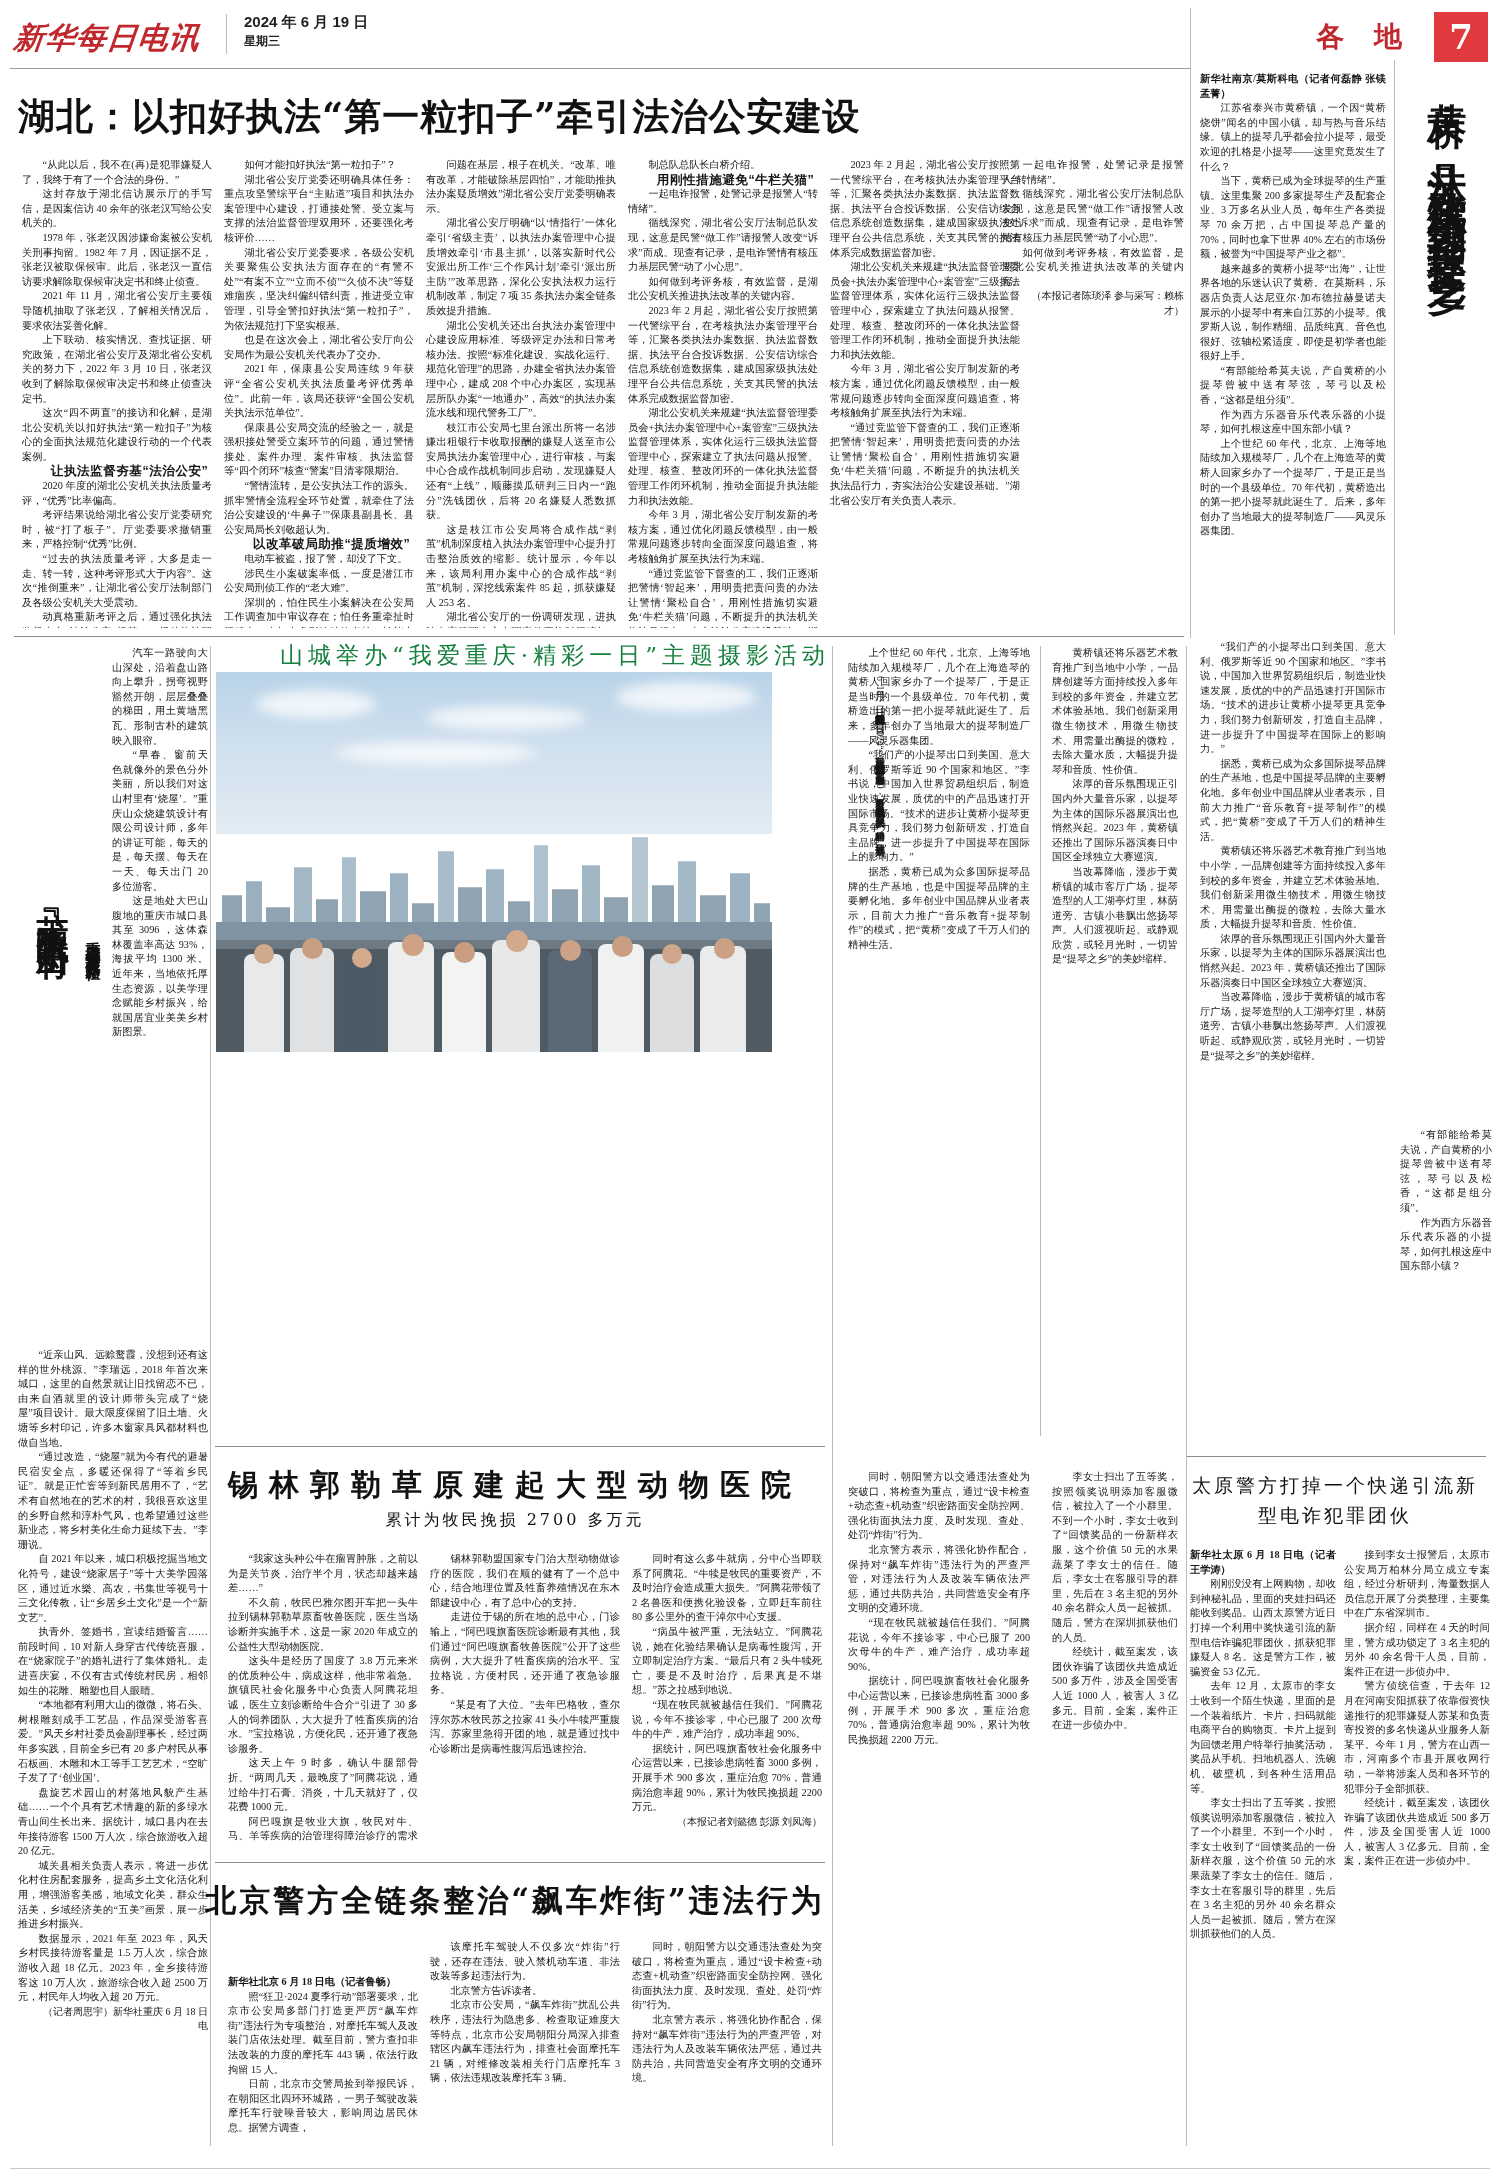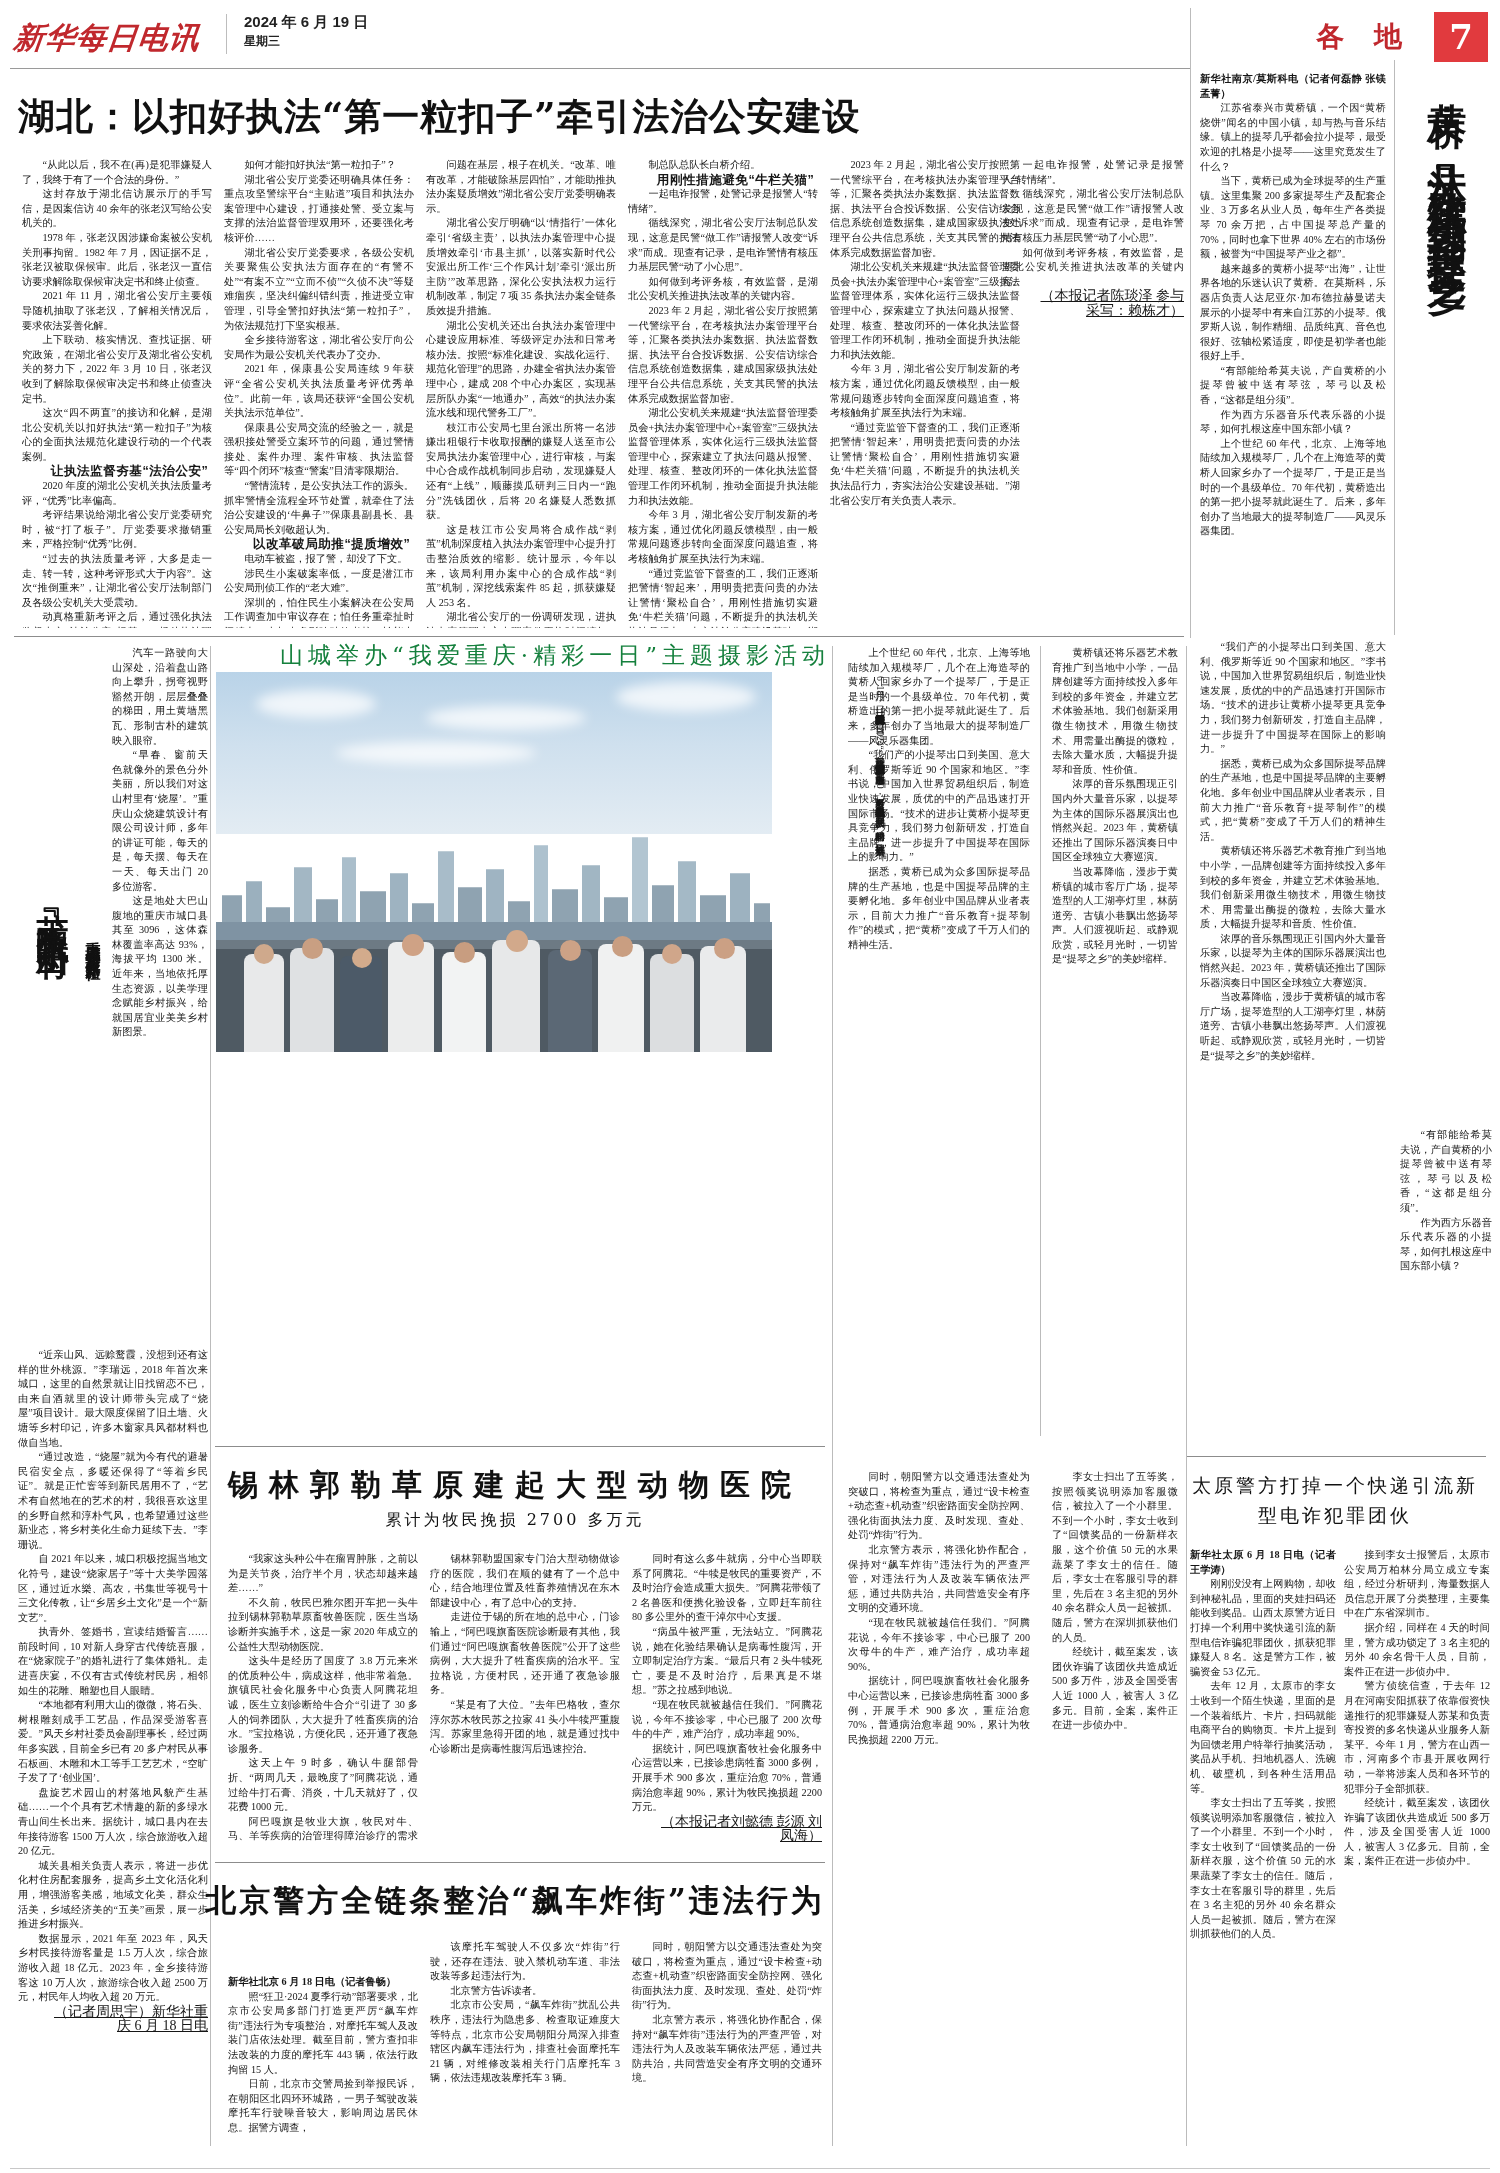--- a/index.html
+++ b/index.html
@@ -21,21 +21,21 @@
   .hr{position:absolute;background:#8c8c8c;height:1px;}
   .vr{position:absolute;background:#bbbbbb;width:1px;}
 
   
   .col{position:absolute;box-sizing:border-box;font-size:10.2px;line-height:14.6px;text-align:justify;color:#161616;
        font-family:"Liberation Serif","DejaVu Serif",serif;overflow:hidden;}
   .col p{margin:0 0 0 0;text-indent:2em;}
   .col p.noind{text-indent:0;}
   .sub{font-weight:bold;font-size:12.6px;text-align:center;text-indent:0;margin:7px 0 5px 0;font-family:"Liberation Sans",sans-serif;letter-spacing:.5px;}
   .byline{font-weight:bold;}
-  .sig{text-align:right;text-indent:0;font-size:14px;text-decoration:underline;}
+  .sig{text-align:right;text-indent:0;font-size:10px;}
 
   
   .hl-main{position:absolute;left:18px;top:92px;width:840px;text-align:center;
       font-family:"DejaVu Serif",serif;font-weight:bold;font-size:37px;letter-spacing:1px;color:#111;white-space:nowrap;}
   .hl-photo{position:absolute;left:215px;top:640px;width:680px;text-align:center;
       font-family:"DejaVu Serif",serif;font-size:23px;letter-spacing:5px;color:#15803d;white-space:nowrap;}
   .hl-vet{position:absolute;left:215px;top:1465px;width:600px;text-align:center;
       font-family:"DejaVu Serif",serif;font-weight:bold;font-size:30px;letter-spacing:11px;color:#111;white-space:nowrap;}
   .hl-vet-sub{position:absolute;left:215px;top:1510px;width:600px;text-align:center;
       font-family:"DejaVu Serif",serif;font-size:16px;letter-spacing:3px;color:#111;}
@@ -104,21 +104,21 @@
     <p>考评结果说给湖北省公安厅党委研究时，被“打了板子”。厅党委要求撤销重来，严格控制“优秀”比例。</p>
     <p>“过去的执法质量考评，大多是走一走、转一转，这种考评形式大于内容”。这次“推倒重来”，让湖北省公安厅法制部门及各级公安机关大受震动。</p>
     <p>动真格重新考评之后，通过强化执法监督夯实“法治公安”根基，一场从执法理念到执法行为的全面改革拉开帷幕。</p>
 
   </div>
 
   <div class="col" style="left:224px;top:158px;width:190px;height:470px;">
     <p>如何才能扣好执法“第一粒扣子”？</p>
     <p>湖北省公安厅党委还明确具体任务：重点攻坚警综平台“主贴道”项目和执法办案管理中心建设，打通接处警、受立案与支撑的法治监督管理双用环，还要强化考核评价……</p>
     <p>湖北省公安厅党委要求，各级公安机关要聚焦公安执法方面存在的“有警不处”“有案不立”“立而不侦”“久侦不决”等疑难痼疾，坚决纠偏纠错纠责，推进受立审管理，引导全警扣好执法“第一粒扣子”，为依法规范打下坚实根基。</p>
-    <p>全乡接待游客这，湖北省公安厅向公安局作为最公安机关代表办了交办。</p>
+    <p>也是在这次会上，湖北省公安厅向公安局作为最公安机关代表办了交办。</p>
     <p>2021 年，保康县公安局连续 9 年获评“全省公安机关执法质量考评优秀单位”。此前一年，该局还获评“全国公安机关执法示范单位”。</p>
     <p>保康县公安局交流的经验之一，就是强积接处警受立案环节的问题，通过警情接处、案件办理、案件审核、执法监督等“四个闭环”核查“警案”目清零限期治。</p>
     <p>“警情流转，是公安执法工作的源头。抓牢警情全流程全环节处置，就牵住了法治公安建设的‘牛鼻子’”保康县副县长、县公安局局长刘敬超认为。</p>
     <p class="sub">以改革破局助推“提质增效”</p>
     <p>电动车被盗，报了警，却没了下文。</p>
     <p>涉民生小案破案率低，一度是潜江市公安局刑侦工作的“老大难”。</p>
     <p>深圳的，怕住民生小案解决在公安局工作调查加中审议存在；怕任务重牵扯时间精力，也加来多影响破效考核；怕能力弱制约执法效果，拍出抵瀆受到连带问责。</p>
 
   </div>
 

